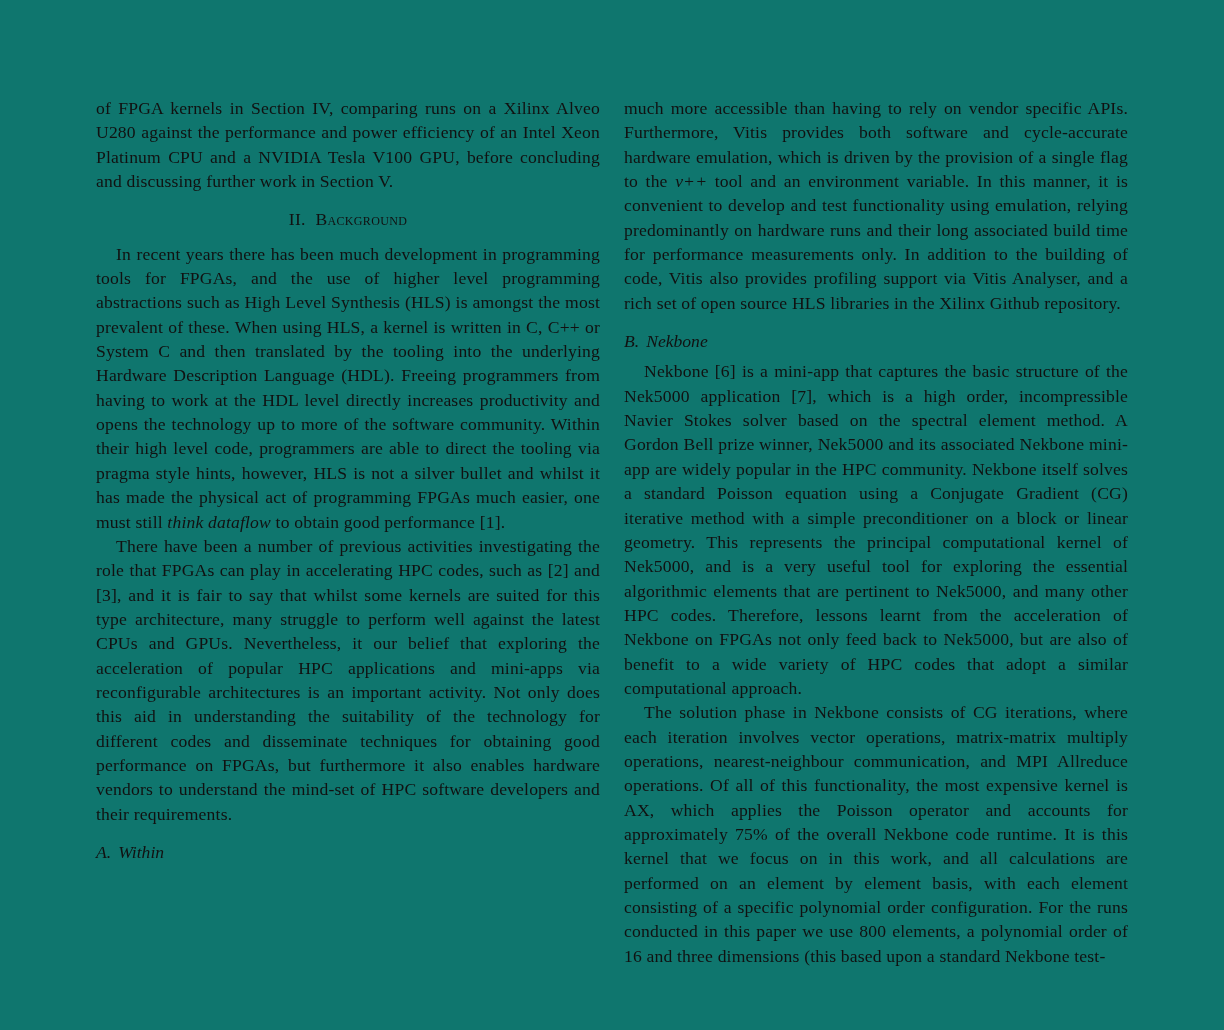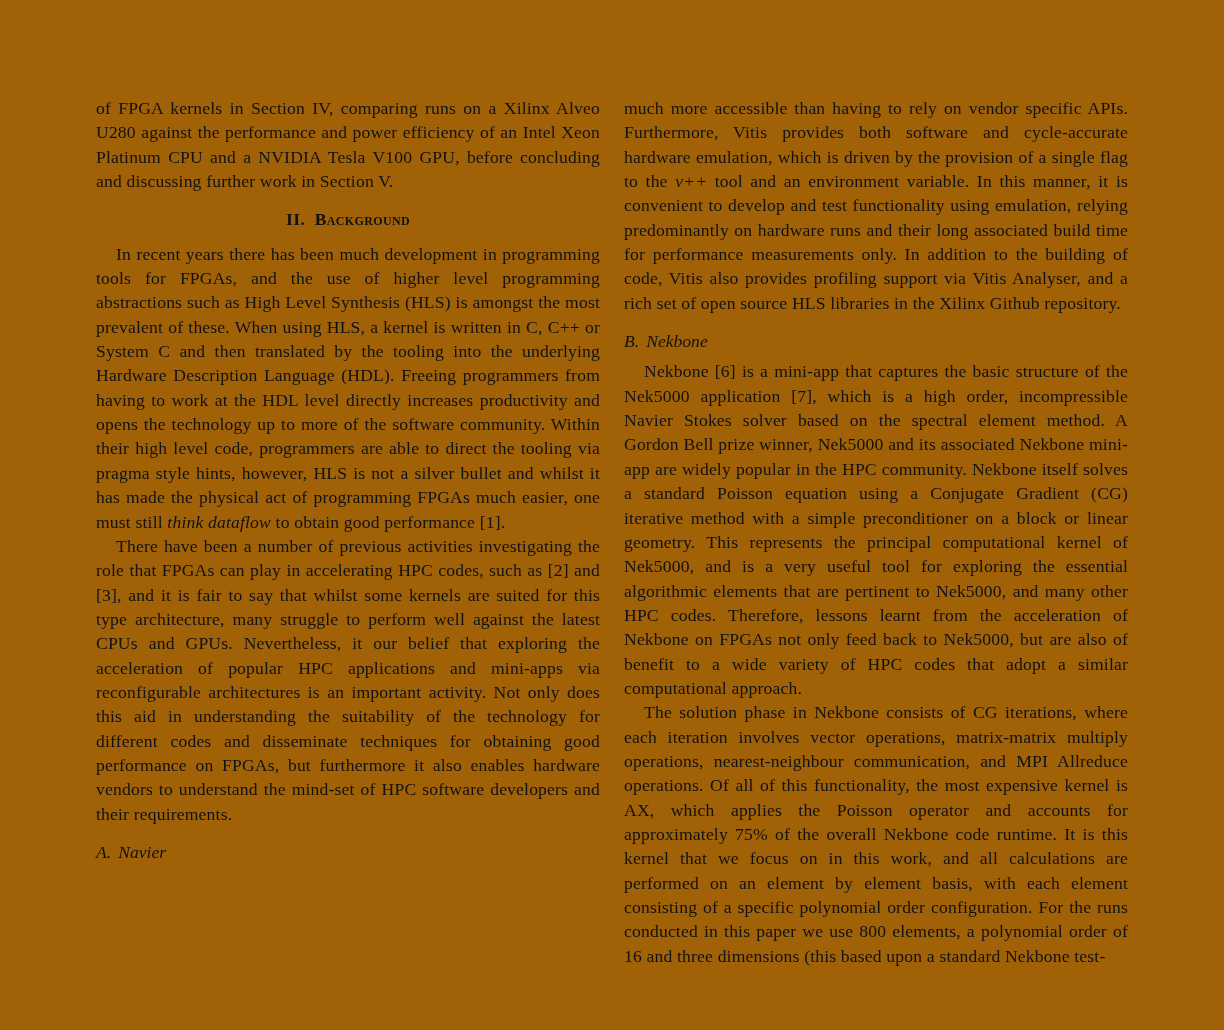--- a/index.html
+++ b/index.html
@@ -12,21 +12,21 @@
     width: 1224px;
     height: 1030px;
     overflow: hidden;
     font-family: "Liberation Serif", "DejaVu Serif", serif;
     color: #111111;
   }
   .page {
     position: relative;
     width: 1224px;
     height: 1030px;
-    background: #a16207;
+    background: #0f766e;
     box-sizing: border-box;
     padding: 96px 96px 0 96px;
   }
   .columns {
     display: flex;
     flex-direction: row;
     gap: 24px;
     align-items: flex-start;
   }
   .column {
@@ -47,21 +47,21 @@
   p.body-text.cont {
     text-indent: 0;
   }
   .section-heading {
     margin: 0;
     padding: 14px 0 10px 0;
     font-size: 17.6px;
     line-height: 24.35px;
     text-align: center;
     font-variant: small-caps;
-    font-weight: bold;
+    font-weight: normal;
     letter-spacing: 0.02em;
   }
   .section-heading .numeral {
     font-variant: normal;
     text-transform: none;
   }
   .subsection-heading {
     margin: 0;
     padding: 14px 0 6px 0;
     font-size: 17.6px;
@@ -91,21 +91,21 @@
 
       <h2 class="section-heading">
         <span class="numeral">II.</span>&nbsp;&nbsp;<span>Background</span>
       </h2>
 
       <p class="body-text"><span>In recent years there has been much development in programming tools for FPGAs, and the use of higher level programming abstractions such as High Level Synthesis (HLS) is amongst the most prevalent of these. When using HLS, a kernel is written in C, C++ or System C and then translated by the tooling into the underlying Hardware Description Language (HDL). Freeing programmers from having to work at the HDL level directly increases productivity and opens the technology up to more of the software community. Within their high level code, programmers are able to direct the tooling via pragma style hints, however, HLS is not a silver bullet and whilst it has made the physical act of programming FPGAs much easier, one must still </span><i>think dataflow</i><span> to obtain good performance [1].</span></p>
 
       <p class="body-text">There have been a number of previous activities investigating the role that FPGAs can play in accelerating HPC codes, such as [2] and [3], and it is fair to say that whilst some kernels are suited for this type architecture, many struggle to perform well against the latest CPUs and GPUs. Nevertheless, it our belief that exploring the acceleration of popular HPC applications and mini-apps via reconfigurable architectures is an important activity. Not only does this aid in understanding the suitability of the technology for different codes and disseminate techniques for obtaining good performance on FPGAs, but furthermore it also enables hardware vendors to understand the mind-set of HPC software developers and their requirements.</p>
 
       <h3 class="subsection-heading">
-        <span class="sub-num">A.</span><span class="sub-label">Navier</span>
+        <span class="sub-num">A.</span><span class="sub-label">Within</span>
       </h3>
 
 
     </div>
 
     <div class="column">
 
       <p class="body-text cont"><span>much more accessible than having to rely on vendor specific APIs. Furthermore, Vitis provides both software and cycle-accurate hardware emulation, which is driven by the provision of a single flag to the </span><i>v++</i><span> tool and an environment variable. In this manner, it is convenient to develop and test functionality using emulation, relying predominantly on hardware runs and their long associated build time for performance measurements only. In addition to the building of code, Vitis also provides profiling support via Vitis Analyser, and a rich set of open source HLS libraries in the Xilinx Github repository.</span></p>
 
       <h3 class="subsection-heading">

